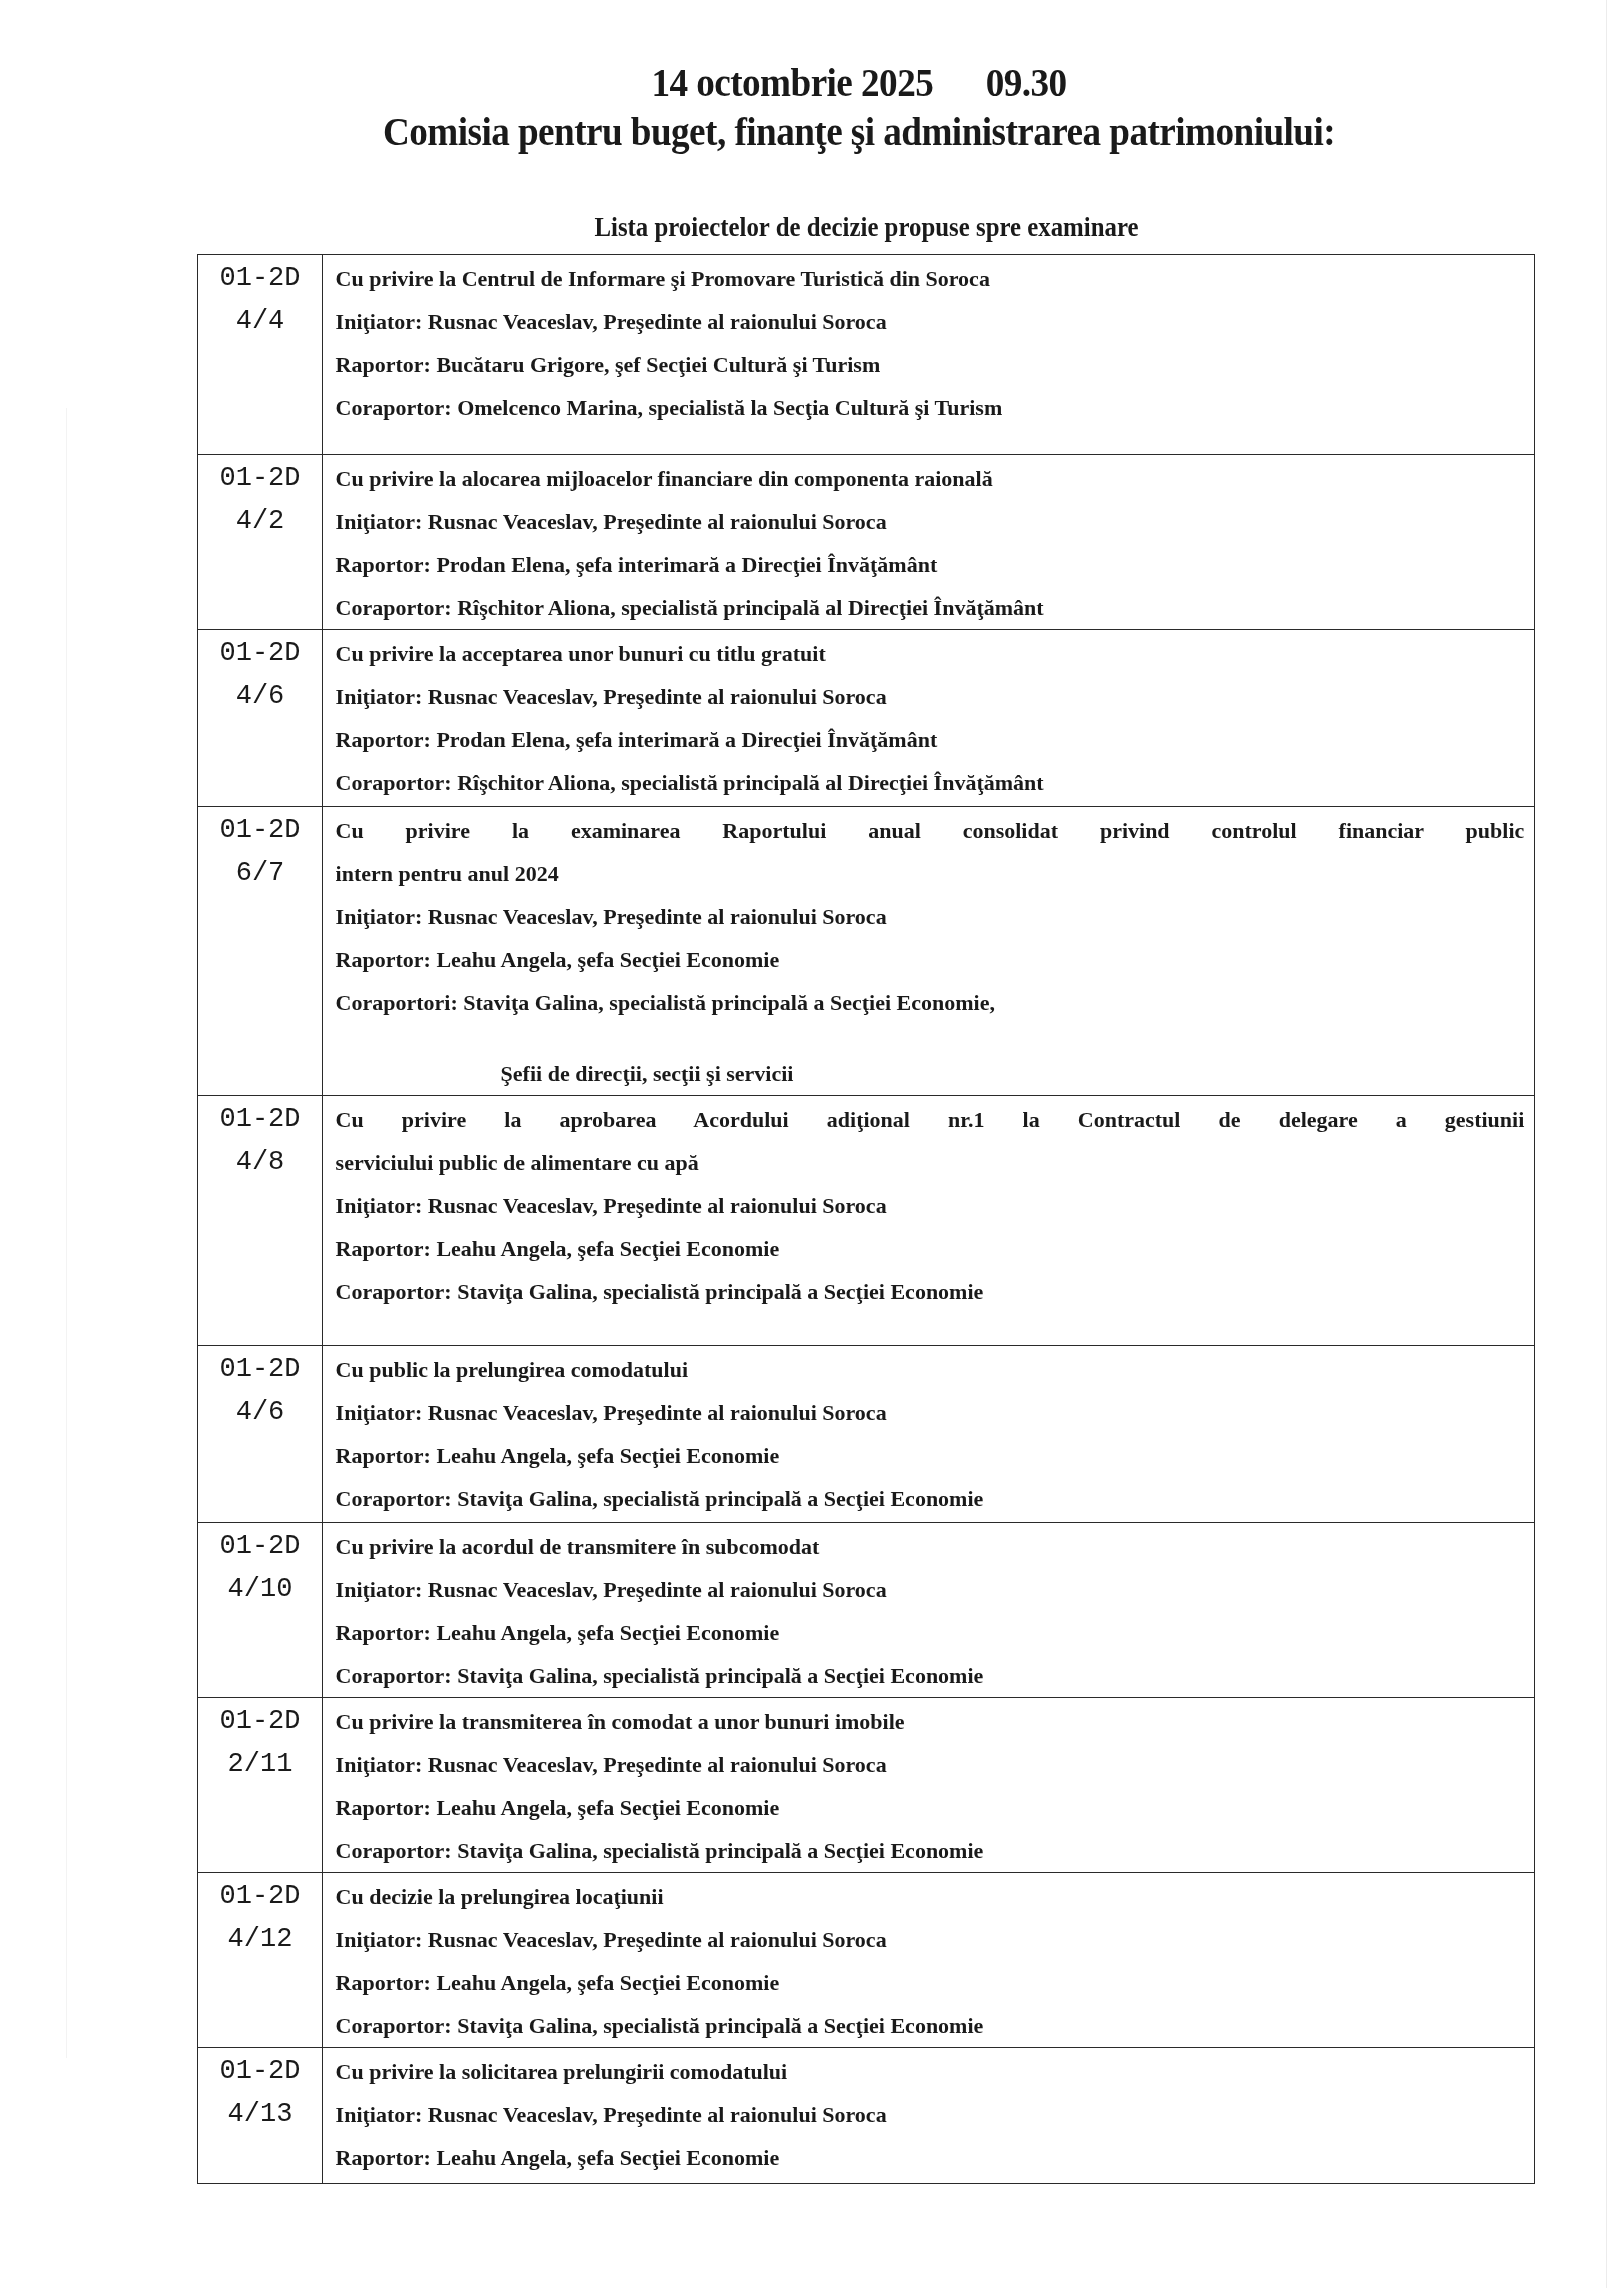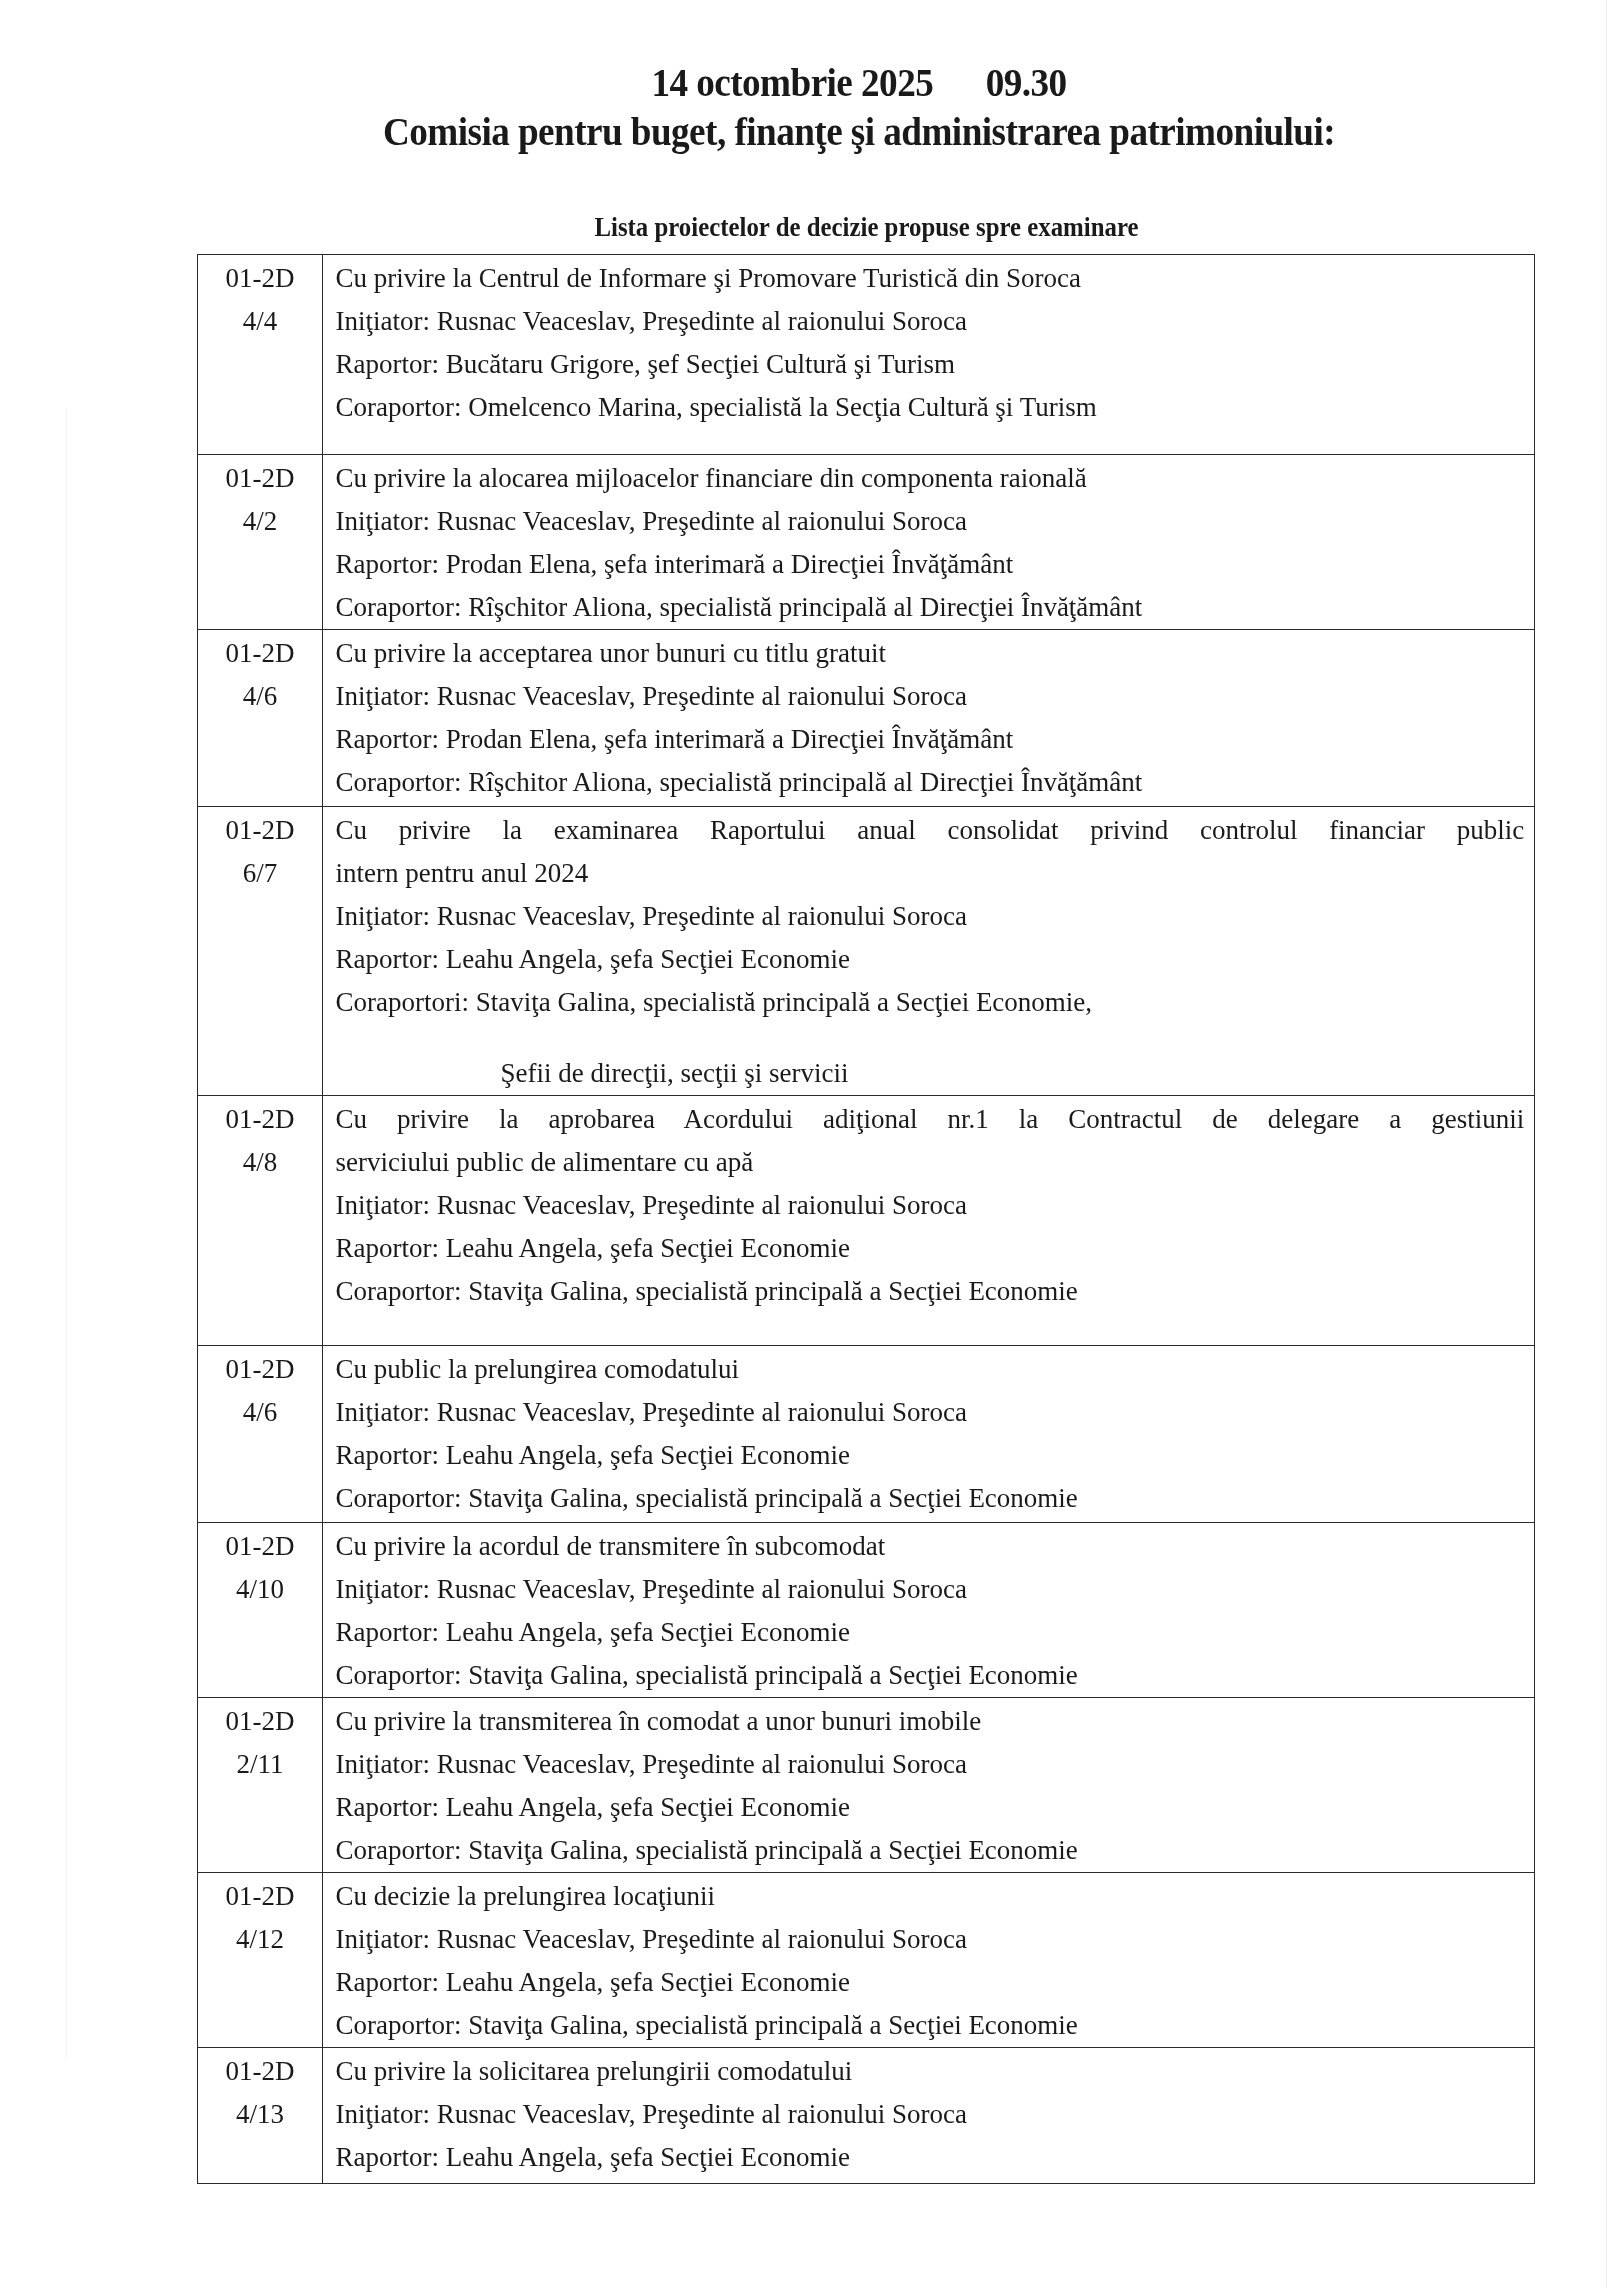--- a/index.html
+++ b/index.html
@@ -76,25 +76,27 @@
       border: 1.9px solid #2a2a2a;
       vertical-align: top;
       padding: 0;
     }
     table.projects td.code {
       width: 124px;
       text-align: center;
       font-size: 27px;
       line-height: 43px;
       padding-top: 1.9px;
+      font-family: Liberation Mono, monospace;
     }
     table.projects td.content {
-      font-size: 27px;
+      font-size: 22px;
       line-height: 43px;
       padding: 1.9px 9.7px 0 12.6px;
+      font-weight: bold;
     }
     .line {
       display: block;
       white-space: nowrap;
     }
     .line.justify {
       white-space: normal;
       text-align: justify;
       text-align-last: justify;
     }

